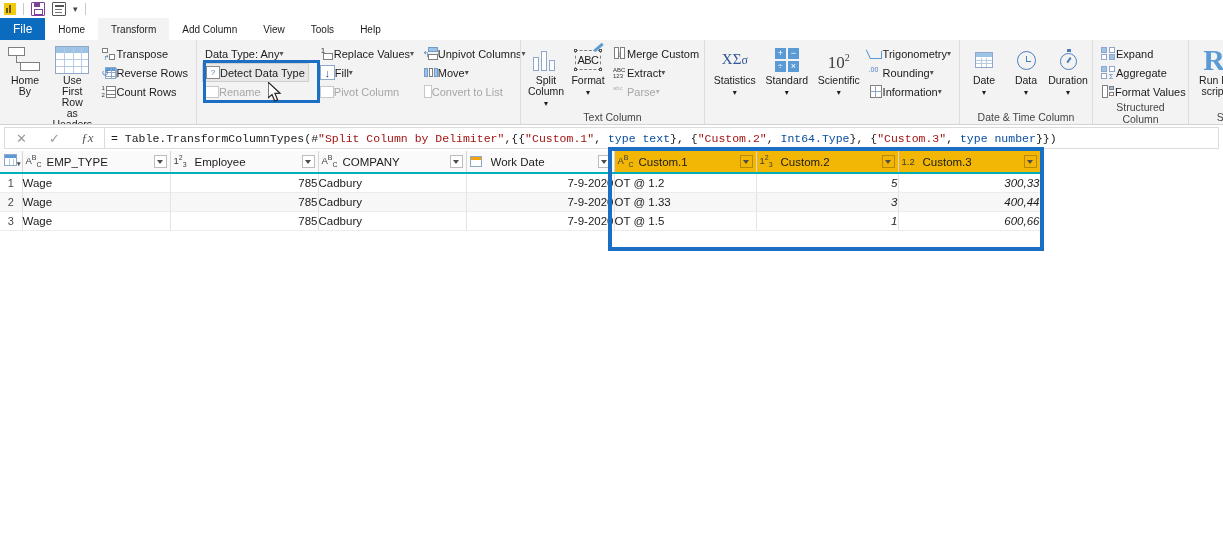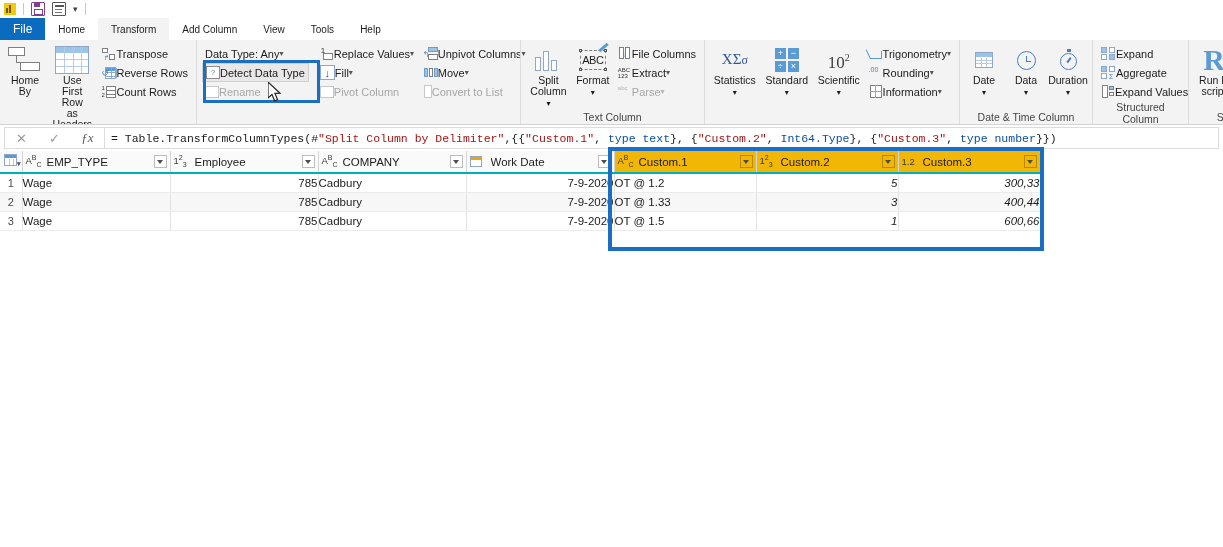--- a/index.html
+++ b/index.html
@@ -388,21 +388,21 @@
         <div class="lbl"><span>Format</span><br><span class="car">▾</span></div>
       </div>
 
       <div class="col-stack">
         <div class="small-btn">
           <span class="ic ic14">
             <span class="box-ln" style="left:1px;top:0;width:5px;height:12px;"></span>
             <span class="box-ln" style="left:7px;top:0;width:5px;height:12px;"></span>
             <span style="position:absolute;left:4px;top:3px;font-size:8px;color:#4a7ebb;">↓</span>
           </span>
-          <span>File Columns</span>
+          <span>Merge Custom</span>
         </div>
         <div class="small-btn">
           <span class="ic ic14" style="font-size:6px;color:#333;line-height:6px;padding-top:1px;">ABC<br>123</span>
           <span>Extract</span>
           <span class="caret">▾</span>
         </div>
         <div class="small-btn dim">
           <span class="ic ic14" style="font-size:6px;color:#b5b5b5;line-height:7px;">abc</span>
           <span>Parse</span>
           <span class="caret dim">▾</span>
@@ -517,21 +517,21 @@
             <span style="position:absolute;left:8px;top:7px;font-size:7px;color:#4a7ebb;">Σ</span>
           </span>
           <span>Aggregate</span>
         </div>
         <div class="small-btn">
           <span class="ic ic14">
             <span class="box-ln" style="left:1px;top:0;width:6px;height:13px;"></span>
             <span class="box-ln" style="left:8px;top:1px;width:5px;height:4px;background:#9dc3e6;"></span>
             <span class="box-ln" style="left:8px;top:7px;width:5px;height:4px;"></span>
           </span>
-          <span>Expand Values</span>
+          <span>Format Values</span>
         </div>
       </div>
     </div>
     <div class="rgroup-label">Structured Column</div>
   </div>
 
   <div class="rgroup" style="width:60px">
     <div class="rgroup-body" style="justify-content:center;">
       <div class="big-btn">
         <div class="glyph">

